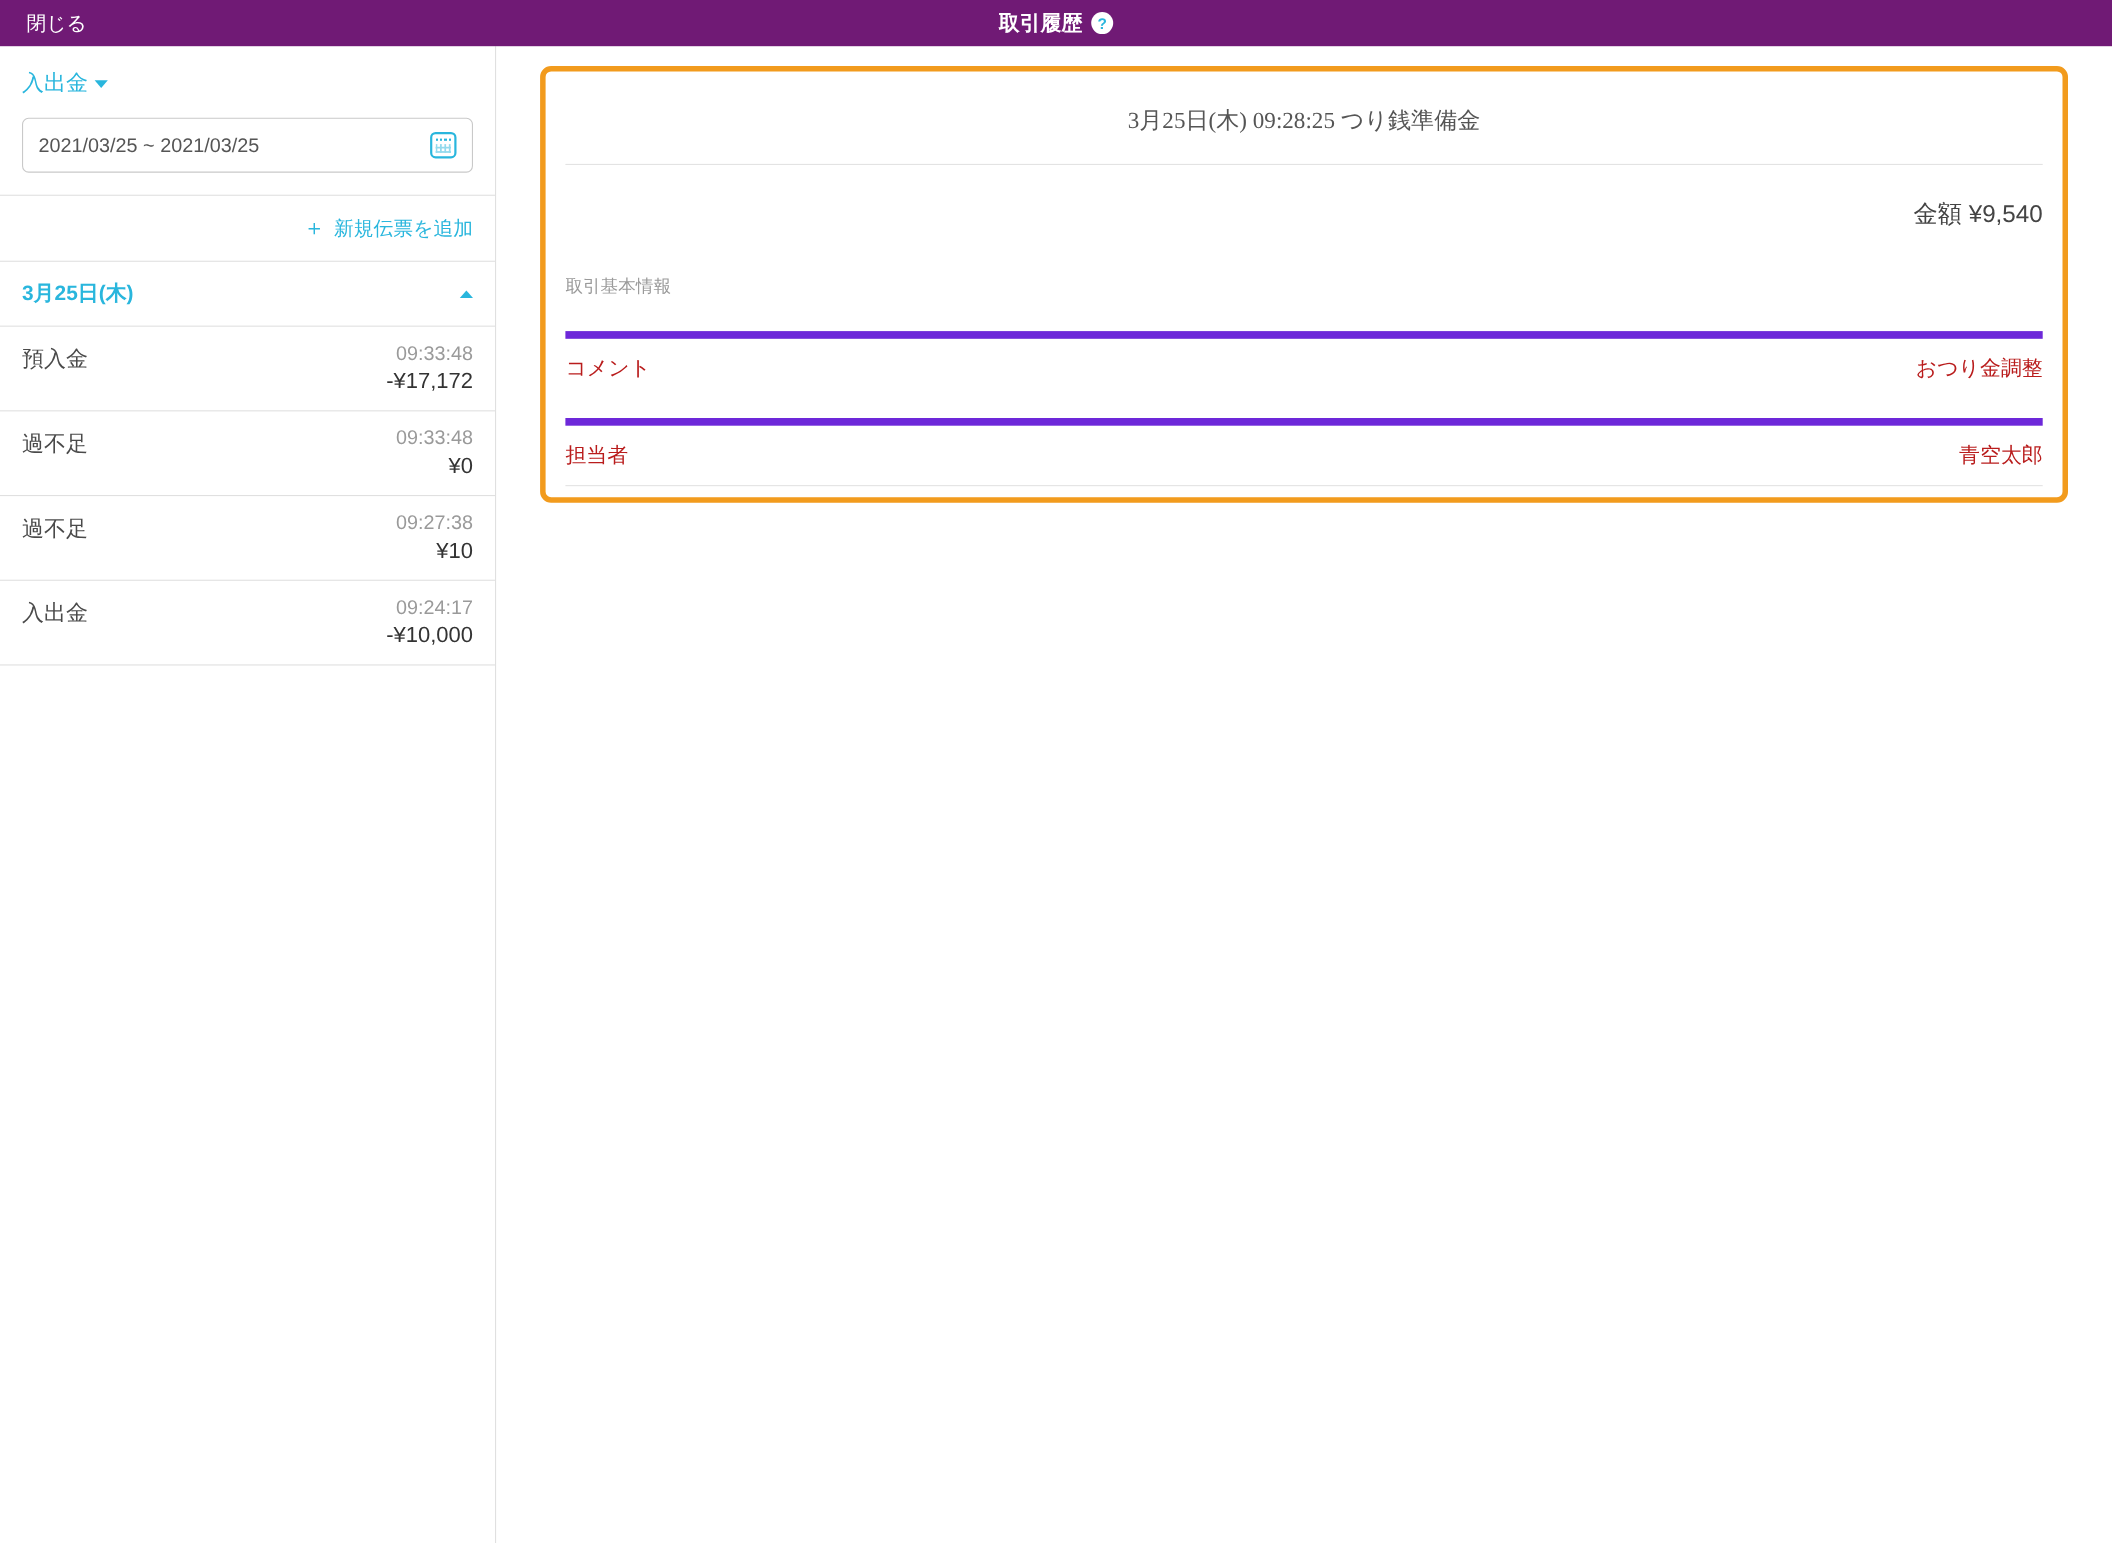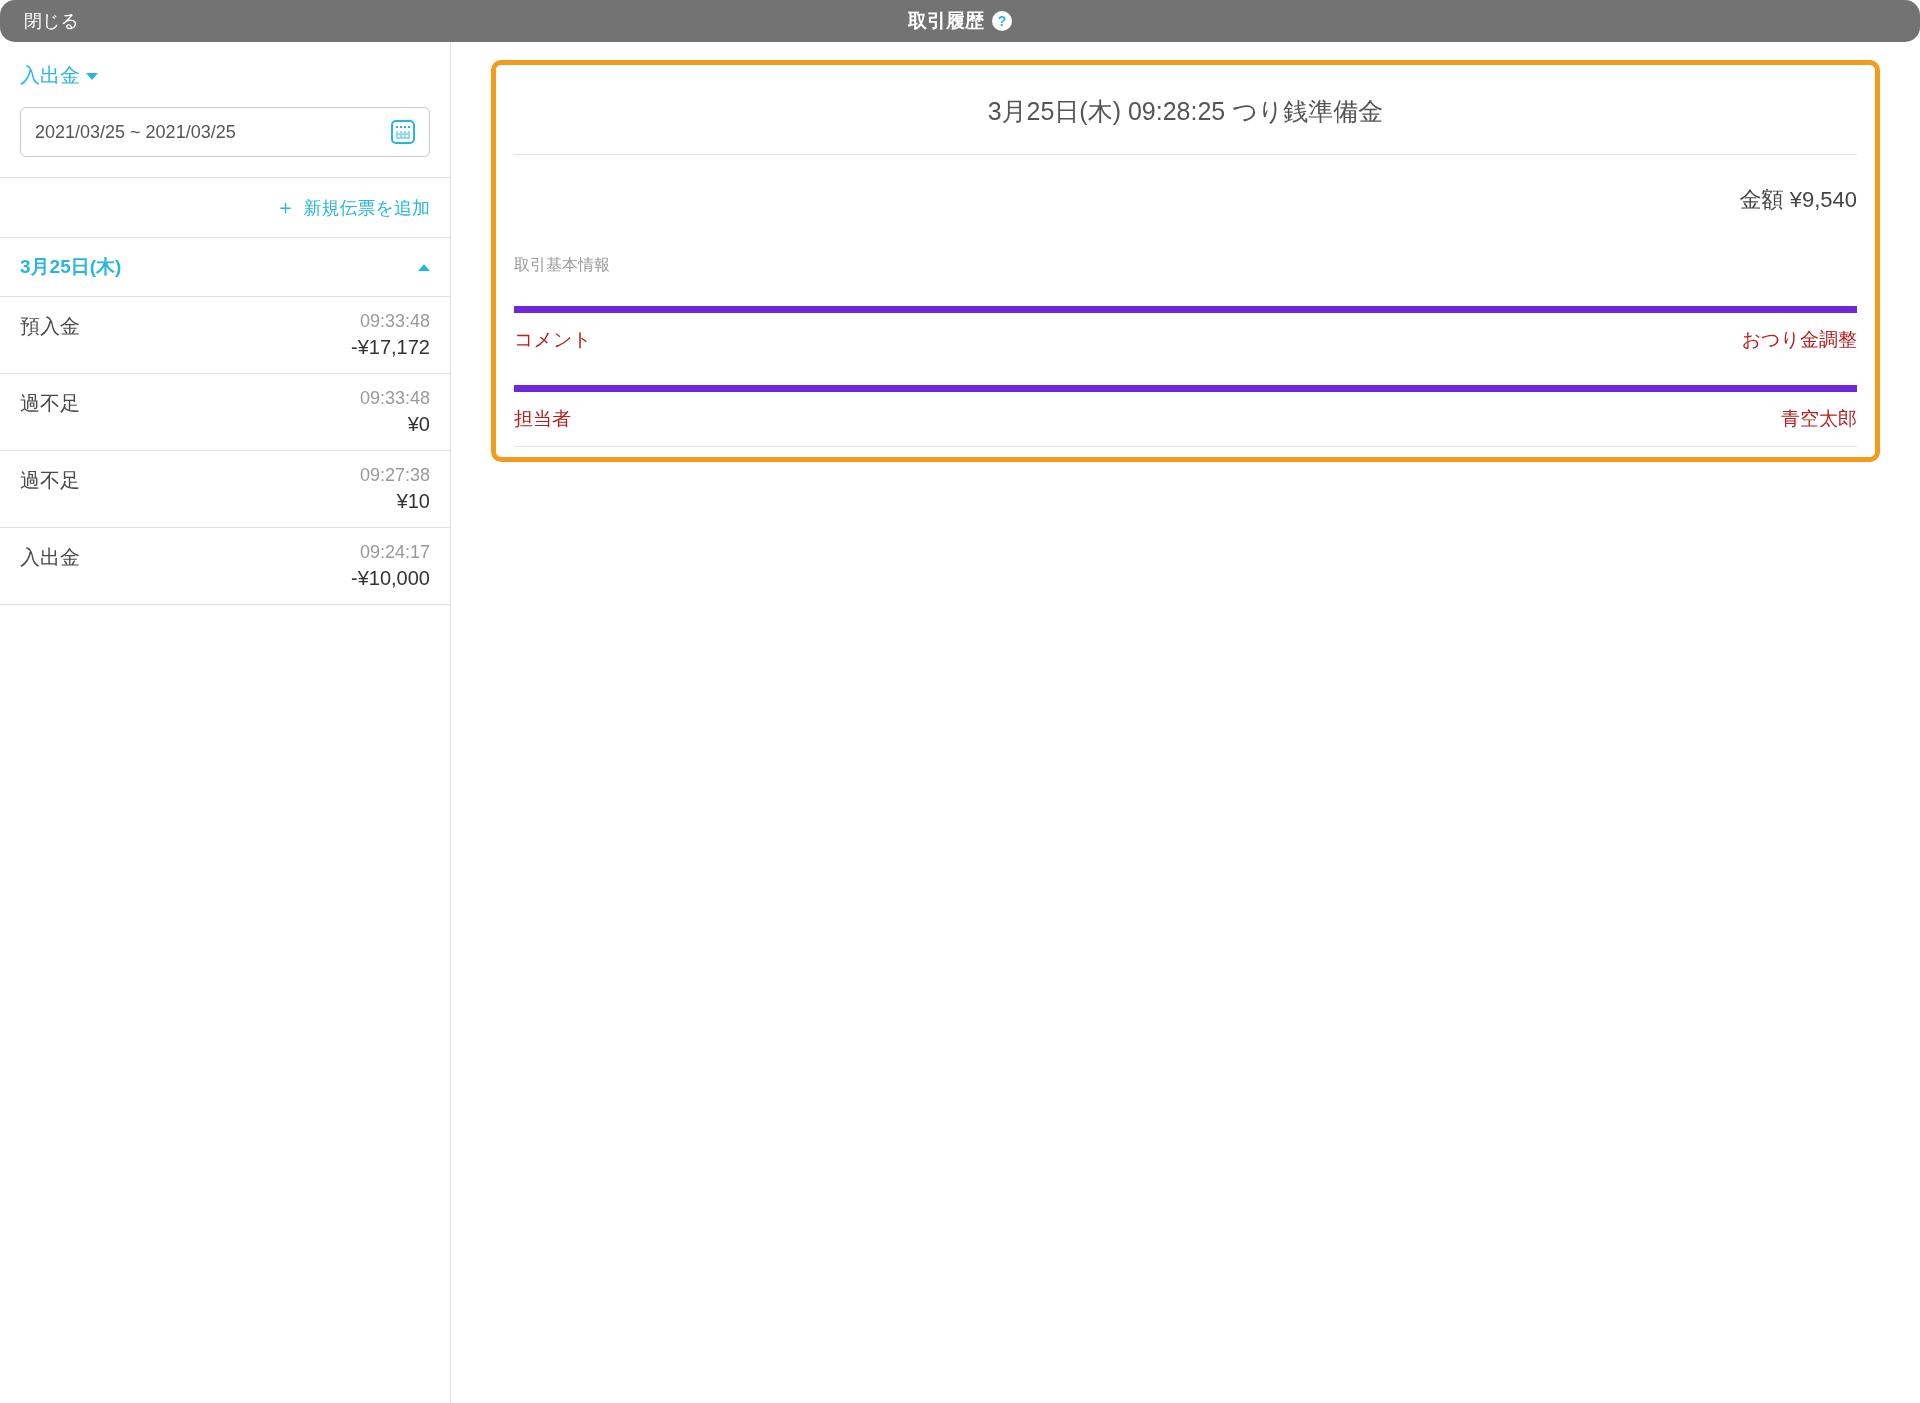--- a/index.html
+++ b/index.html
@@ -6,28 +6,27 @@
       margin: 0;
       padding: 0;
       box-sizing: border-box;
     }
     body {
       font-family: -apple-system, BlinkMacSystemFont, "Hiragino Sans", "Hiragino Kaku Gothic ProN", Meiryo, sans-serif;
       background: #ffffff;
       color: #333;
     }
     .header {
-      background: #737373;
+      background: #701a75;
       color: #fff;
       height: 42px;
       display: flex;
       align-items: center;
       padding: 0 24px;
       position: relative;
-      border-radius: 15px;
     }
     .header-close {
       font-size: 18px;
       color: #fff;
       cursor: pointer;
     }
     .header-title-wrap {
       position: absolute;
       left: 50%;
       transform: translateX(-50%);
@@ -195,25 +194,26 @@
       flex: 1;
       padding: 18px 40px;
     }
     .detail-card {
       border: 5px solid #f29b1d;
       border-radius: 10px;
       padding: 0;
     }
     .detail-title {
       text-align: center;
-      font-size: 25px;
+      font-size: 21px;
       color: #555;
       padding: 30px 0 26px;
       border-bottom: 1px solid #e3e3e3;
       margin: 0 18px;
+      font-family: Liberation Serif, serif;
     }
     .detail-amount-row {
       text-align: right;
       padding: 30px 18px 40px;
       font-size: 22px;
       color: #444;
     }
     .section-label {
       font-size: 16px;
       color: #9a9a9a;

